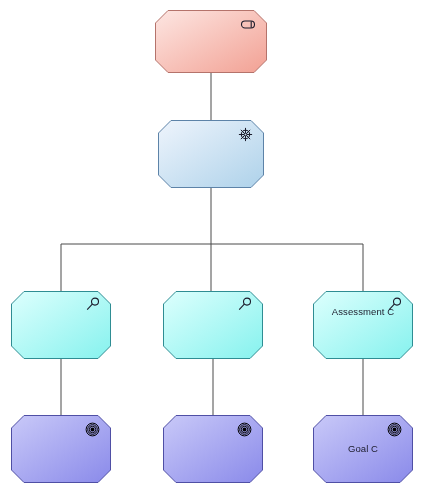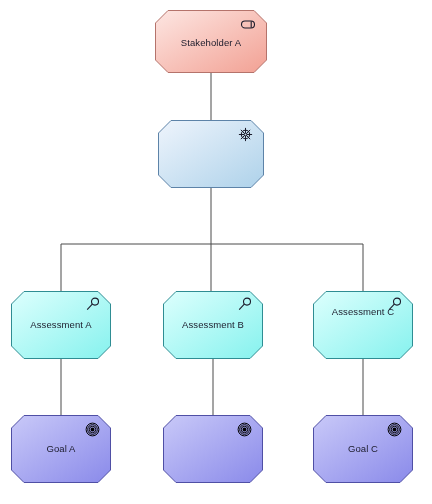--- a/index.html
+++ b/index.html
@@ -78,21 +78,20 @@
               <stop offset="0%" stop-color="#fde6e2"></stop>
               <stop offset="100%" stop-color="#f2a194"></stop>
             </linearGradient>
           </defs>
           <polygon points="13,0.5 99,0.5 111.5,13 111.5,50 99,62.5 13,62.5 0.5,50 0.5,13" fill="url(#grad-stakeholder-a)" stroke="#b5736b" stroke-width="1" stroke-linejoin="round"></polygon>
         </svg>
         <div class="node-icon" style="right: 8px; top: 5px; width: 20px; height: 20px;"><svg width="20" height="20" viewBox="0 0 20 20" class="node-icon-svg">
             <rect x="2.5" y="6" width="13" height="7" rx="3.5" ry="3.5" fill="none" stroke="#1b1b2b" stroke-width="1.1"></rect>
             <line x1="12.2" y1="6.2" x2="12.2" y2="12.8" stroke="#1b1b2b" stroke-width="1.1"></line>
           </svg></div>
-        <div class="node-label" style="top: 28px;">Stakeholder A</div>
       </div>
       <div class="node" style="left: 158px; top: 120px; width: 106px; height: 68px;">
         <svg class="node-svg" width="106" height="68" viewBox="0 0 106 68">
           <defs>
             <linearGradient id="grad-driver-a" x1="0%" y1="0%" x2="100%" y2="100%">
               <stop offset="0%" stop-color="#eef4fc"></stop>
               <stop offset="100%" stop-color="#aed2ea"></stop>
             </linearGradient>
           </defs>
           <polygon points="13,0.5 93,0.5 105.5,13 105.5,55 93,67.5 13,67.5 0.5,55 0.5,13" fill="url(#grad-driver-a)" stroke="#5d83a8" stroke-width="1" stroke-linejoin="round"></polygon>
@@ -117,37 +116,35 @@
               <stop offset="0%" stop-color="#ddfffd"></stop>
               <stop offset="100%" stop-color="#86f2ee"></stop>
             </linearGradient>
           </defs>
           <polygon points="13,0.5 87,0.5 99.5,13 99.5,55 87,67.5 13,67.5 0.5,55 0.5,13" fill="url(#grad-assessment-a)" stroke="#2f8d93" stroke-width="1" stroke-linejoin="round"></polygon>
         </svg>
         <div class="node-icon" style="right: 8px; top: 5px; width: 20px; height: 20px;"><svg width="20" height="20" viewBox="0 0 20 20" class="node-icon-svg">
             <circle cx="12" cy="5.6" r="3.5" fill="none" stroke="#1b1b2b" stroke-width="1.1"></circle>
             <line x1="9.3" y1="8.1" x2="4.2" y2="13.6" stroke="#1b1b2b" stroke-width="1.1"></line>
           </svg></div>
-        <div class="node-label" style="top: 29px;">Assessment A</div>
       </div>
       <div class="node" style="left: 163px; top: 291px; width: 100px; height: 68px;">
         <svg class="node-svg" width="100" height="68" viewBox="0 0 100 68">
           <defs>
             <linearGradient id="grad-assessment-b" x1="0%" y1="0%" x2="100%" y2="100%">
               <stop offset="0%" stop-color="#ddfffd"></stop>
               <stop offset="100%" stop-color="#86f2ee"></stop>
             </linearGradient>
           </defs>
           <polygon points="13,0.5 87,0.5 99.5,13 99.5,55 87,67.5 13,67.5 0.5,55 0.5,13" fill="url(#grad-assessment-b)" stroke="#2f8d93" stroke-width="1" stroke-linejoin="round"></polygon>
         </svg>
         <div class="node-icon" style="right: 8px; top: 5px; width: 20px; height: 20px;"><svg width="20" height="20" viewBox="0 0 20 20" class="node-icon-svg">
             <circle cx="12" cy="5.6" r="3.5" fill="none" stroke="#1b1b2b" stroke-width="1.1"></circle>
             <line x1="9.3" y1="8.1" x2="4.2" y2="13.6" stroke="#1b1b2b" stroke-width="1.1"></line>
           </svg></div>
-        <div class="node-label" style="top: 29px;">Assessment B</div>
       </div>
       <div class="node" style="left: 313px; top: 291px; width: 100px; height: 68px;">
         <svg class="node-svg" width="100" height="68" viewBox="0 0 100 68">
           <defs>
             <linearGradient id="grad-assessment-c" x1="0%" y1="0%" x2="100%" y2="100%">
               <stop offset="0%" stop-color="#ddfffd"></stop>
               <stop offset="100%" stop-color="#86f2ee"></stop>
             </linearGradient>
           </defs>
           <polygon points="13,0.5 87,0.5 99.5,13 99.5,55 87,67.5 13,67.5 0.5,55 0.5,13" fill="url(#grad-assessment-c)" stroke="#2f8d93" stroke-width="1" stroke-linejoin="round"></polygon>
@@ -167,21 +164,20 @@
             </linearGradient>
           </defs>
           <polygon points="13,0.5 87,0.5 99.5,13 99.5,55 87,67.5 13,67.5 0.5,55 0.5,13" fill="url(#grad-goal-a)" stroke="#4f4fa5" stroke-width="1" stroke-linejoin="round"></polygon>
         </svg>
         <div class="node-icon" style="right: 8px; top: 5px; width: 20px; height: 20px;"><svg width="20" height="20" viewBox="0 0 20 20" class="node-icon-svg">
             <circle cx="9.5" cy="9.5" r="6.4" fill="none" stroke="#000" stroke-width="1"></circle>
             <circle cx="9.5" cy="9.5" r="4.8" fill="none" stroke="#000" stroke-width="1"></circle>
             <circle cx="9.5" cy="9.5" r="3.2" fill="none" stroke="#000" stroke-width="1"></circle>
             <circle cx="9.5" cy="9.5" r="1.9" fill="#000"></circle>
           </svg></div>
-        <div class="node-label" style="top: 29px;">Goal A</div>
       </div>
       <div class="node" style="left: 163px; top: 415px; width: 100px; height: 68px;">
         <svg class="node-svg" width="100" height="68" viewBox="0 0 100 68">
           <defs>
             <linearGradient id="grad-goal-b" x1="0%" y1="0%" x2="100%" y2="100%">
               <stop offset="0%" stop-color="#c9c9f8"></stop>
               <stop offset="100%" stop-color="#8a8aea"></stop>
             </linearGradient>
           </defs>
           <polygon points="13,0.5 87,0.5 99.5,13 99.5,55 87,67.5 13,67.5 0.5,55 0.5,13" fill="url(#grad-goal-b)" stroke="#4f4fa5" stroke-width="1" stroke-linejoin="round"></polygon>

